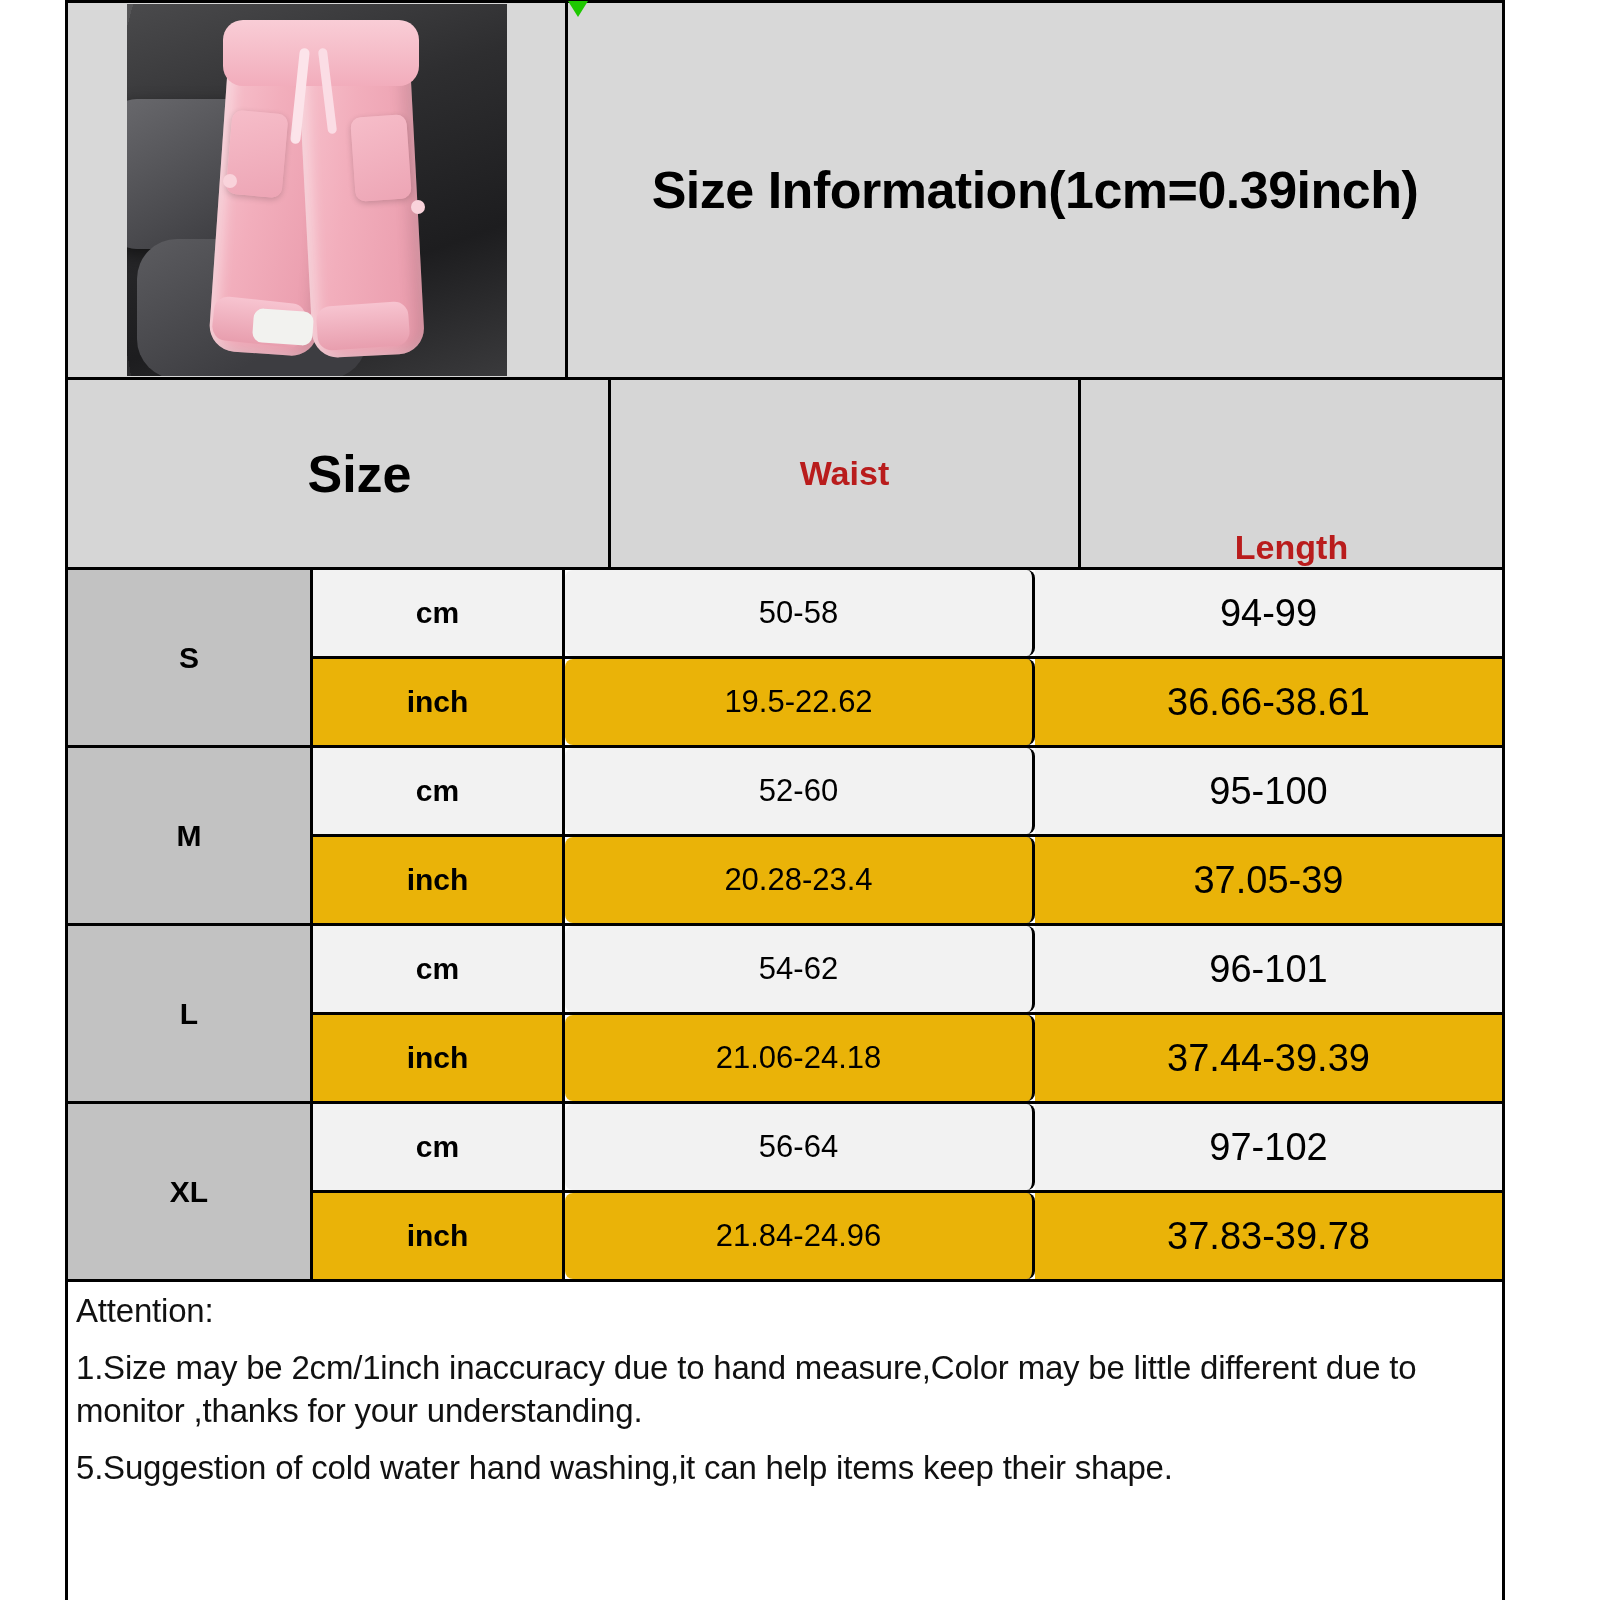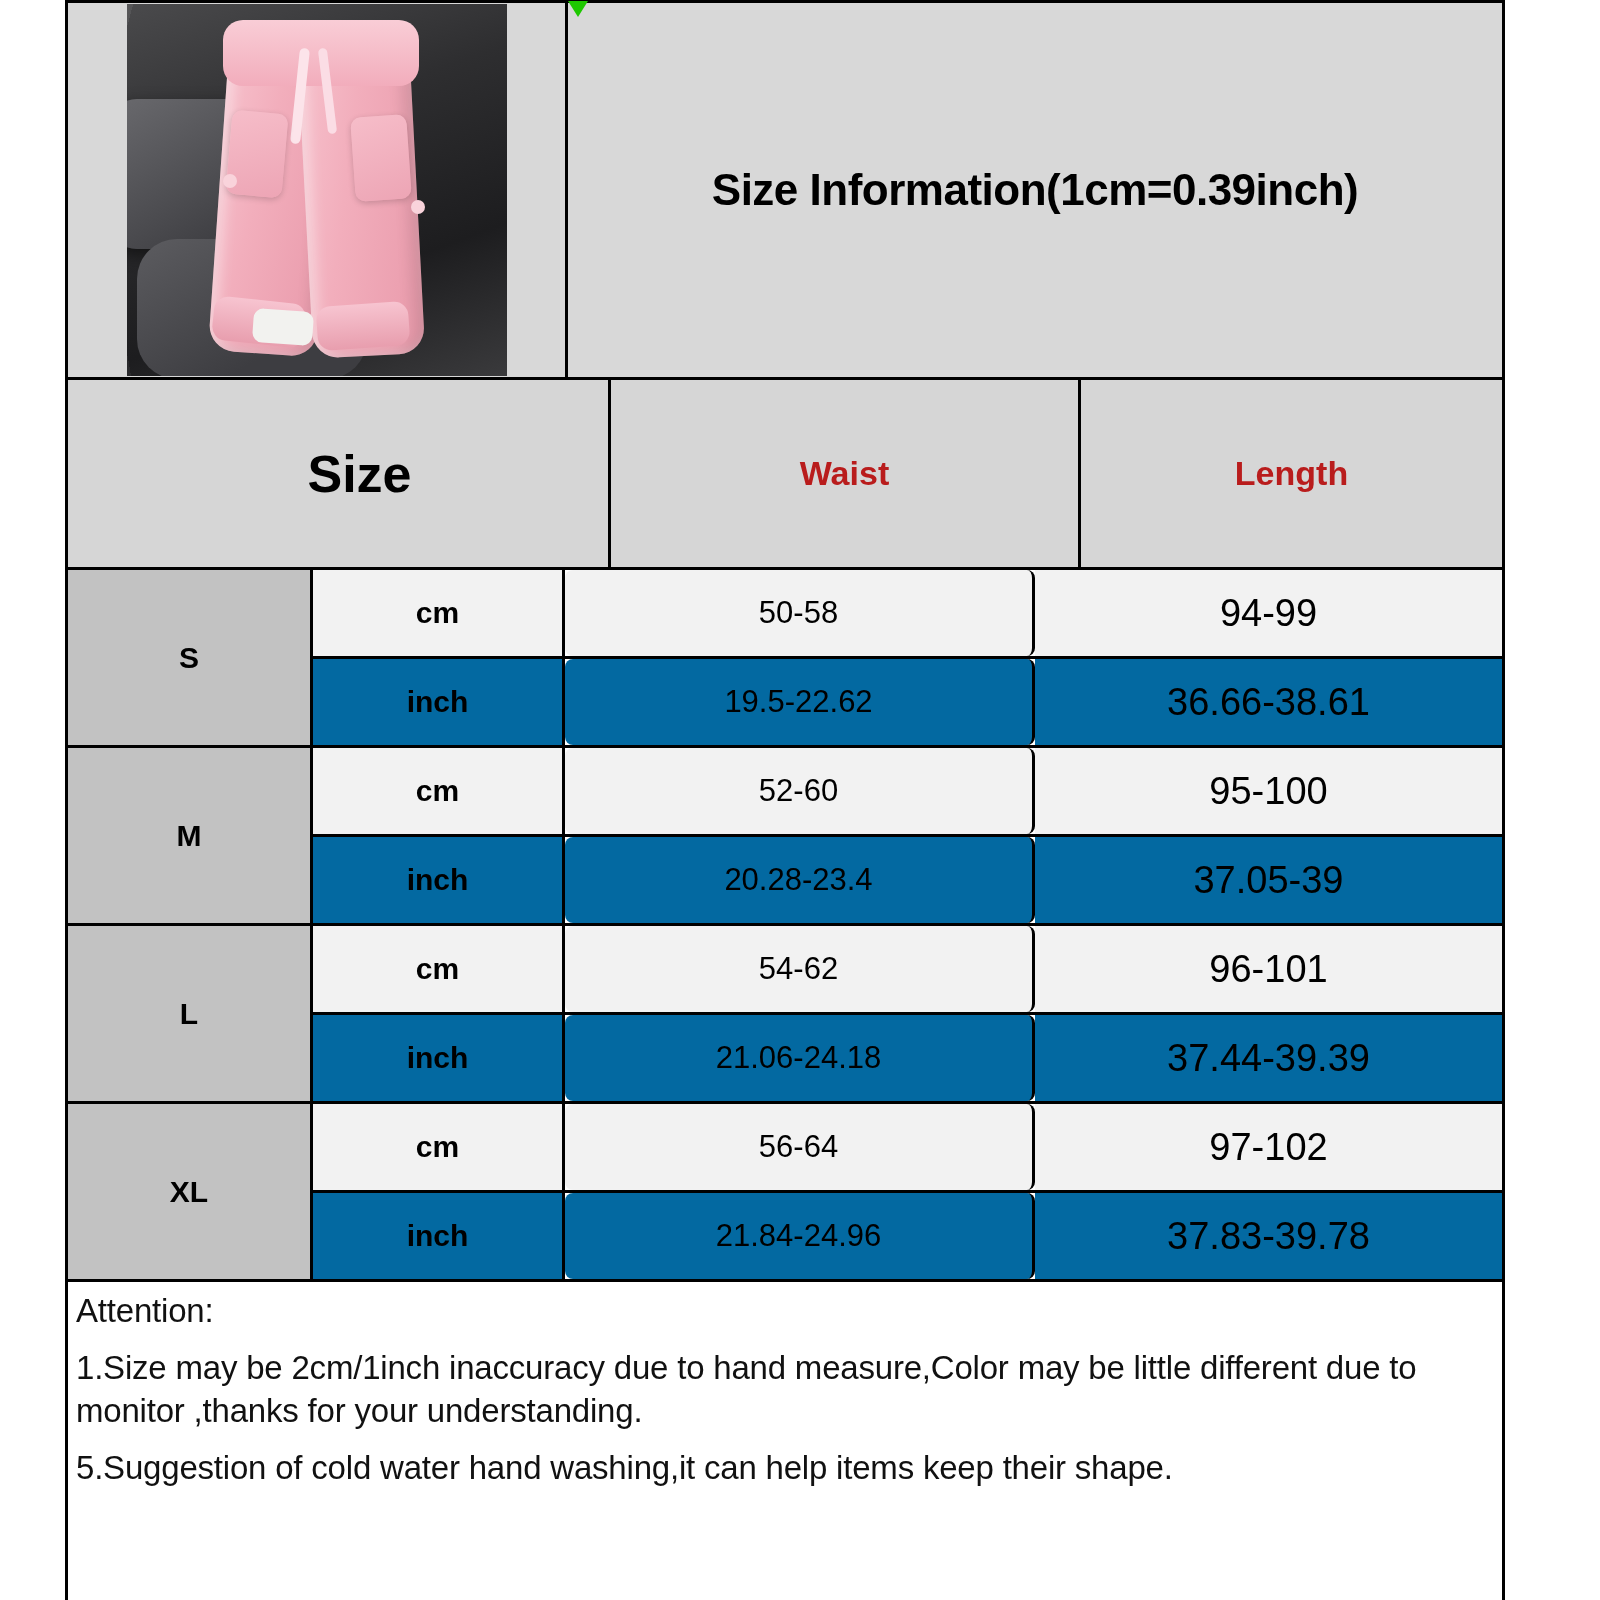--- a/index.html
+++ b/index.html
@@ -151,21 +151,21 @@
   }
   .title-cell {
     flex: 1;
     background: #d8d8d8;
     display: flex;
     align-items: center;
     justify-content: center;
     box-sizing: border-box;
   }
   .title-text {
-    font-size: 44px;
+    font-size: 52px;
     font-weight: bold;
     color: #000000;
     letter-spacing: -0.5px;
     text-align: center;
   }
   .marker {
     position: absolute;
     left: 500px;
     top: -2px;
     width: 20px;
@@ -201,21 +201,21 @@
     border-right: 3px solid #000000;
     box-sizing: border-box;
     display: flex;
     align-items: center;
     justify-content: center;
   }
   .h-length {
     flex: 1;
     box-sizing: border-box;
     display: flex;
-    align-items: center;
+    align-items: flex-end;
     justify-content: center;
   }
   .h-waist span, .h-length span {
     font-size: 34px;
     font-weight: bold;
     color: #b91c1c;
   }
   
   .sizegroup {
     display: flex;
@@ -272,21 +272,21 @@
   .u-length {
     flex: 1;
     box-sizing: border-box;
     display: flex;
     align-items: center;
     justify-content: center;
     font-size: 38px;
     color: #000000;
     background: #f2f2f2;
   }
-  .urow.alt .u-unit, .urow.alt .u-waist, .urow.alt .u-length { background: #0369a1; }
+  .urow.alt .u-unit, .urow.alt .u-waist, .urow.alt .u-length { background: #eab308; }
   
   .attention {
     background: #ffffff;
     padding: 8px 6px 20px 8px;
     border-bottom: 3px solid #000000;
     box-sizing: border-box;
     min-height: 330px;
   }
   .attention .line {
     font-size: 33px;

